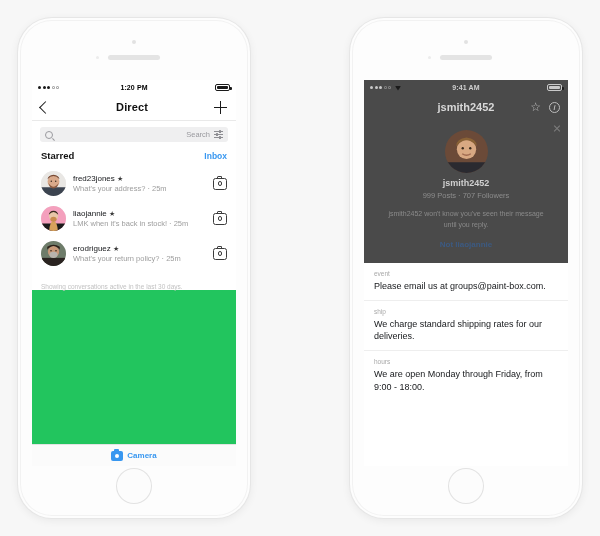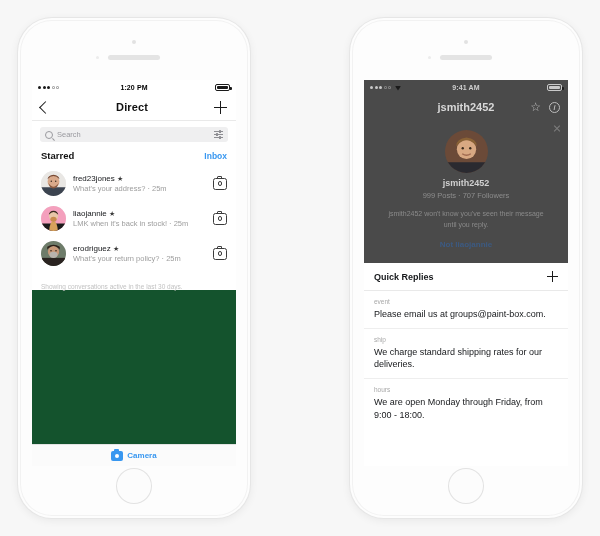--- a/index.html
+++ b/index.html
@@ -38,21 +38,21 @@
     width:3px;height:3px;border-radius:50%;background:#ececec;
   }
   .home-btn{
     position:absolute;bottom:14px;left:50%;margin-left:-18px;
     width:36px;height:36px;border-radius:50%;
     background:#fcfcfc;box-shadow:inset 0 0 0 1px #e2e2e2;
   }
   .screen{
     position:absolute;top:62px;left:14px;
     width:204px;height:386px;
-    background:#14532d;overflow:hidden;
+    background:#22c55e;overflow:hidden;
   }
 
   
   .statusbar{
     height:14px;display:flex;align-items:center;
     padding:0 6px;font-size:7px;font-weight:bold;
     color:#000;background:#fff;position:relative;
   }
   .statusbar .sb-left{display:flex;align-items:center;gap:2px;}
   .dots{display:flex;gap:1.5px;align-items:center;}
@@ -96,21 +96,21 @@
   .search-wrap{padding:6px 8px 4px;background:#fff;}
   .search-bar{
     height:15px;background:#efeff0;border-radius:3px;
     display:flex;align-items:center;padding:0 5px;gap:4px;
   }
   .mag{
     width:6px;height:6px;border:1px solid #9a9a9f;border-radius:50%;
     position:relative;flex:none;
   }
   .mag::after{content:"";position:absolute;right:-3px;bottom:-2px;width:3px;height:1px;background:#9a9a9f;transform:rotate(45deg);}
-  .search-ph{font-size:7.5px;color:#9a9a9f;flex:1;}
+  .search-ph{font-size:7.5px;color:#9a9a9f;flex:1;text-align:right;}
   .sliders{width:9px;height:9px;position:relative;flex:none;}
   .sliders span{position:absolute;left:0;width:9px;height:1px;background:#8e8e93;}
   .sliders span:nth-child(1){top:1px;}
   .sliders span:nth-child(2){top:4px;}
   .sliders span:nth-child(3){top:7px;}
   .sliders i{position:absolute;width:2px;height:3px;background:#8e8e93;border-radius:.5px;}
   .sliders i:nth-of-type(1){top:0;left:5px;}
   .sliders i:nth-of-type(2){top:3px;left:2px;}
   .sliders i:nth-of-type(3){top:6px;left:5px;}
 
@@ -418,24 +418,20 @@
           </svg>
         </div>
         <div class="p-name">jsmith2452</div>
         <div class="p-stats">999 Posts  ·  707 Followers</div>
         <div class="p-msg">jsmith2452 won't know you've seen their message until you reply.</div>
         <div class="p-action">Not liaojannie</div>
       </div>
 
     </div>
 
-    <div class="qr-head">
-      <div class="qr-title">Quick Replies</div>
-      <div class="qr-plus"></div>
-    </div>
 
     <div class="qr-list">
       <div class="qr-item">
         <div class="qr-short">event</div>
         <div class="qr-body">Please email us at groups@paint-box.com.</div>
       </div>
       <div class="qr-item">
         <div class="qr-short">ship</div>
         <div class="qr-body">We charge standard shipping rates for our deliveries.</div>
       </div>

